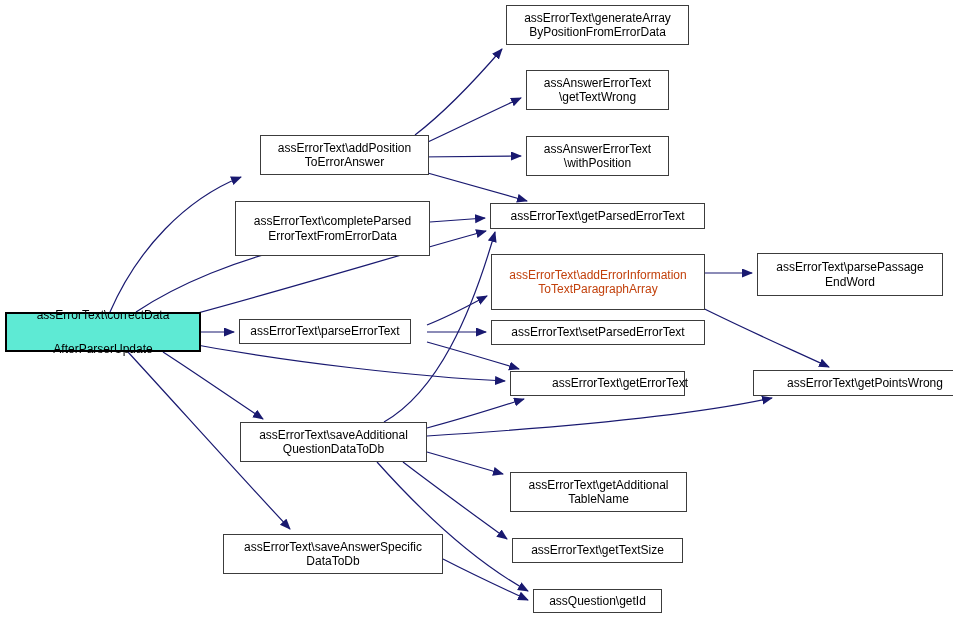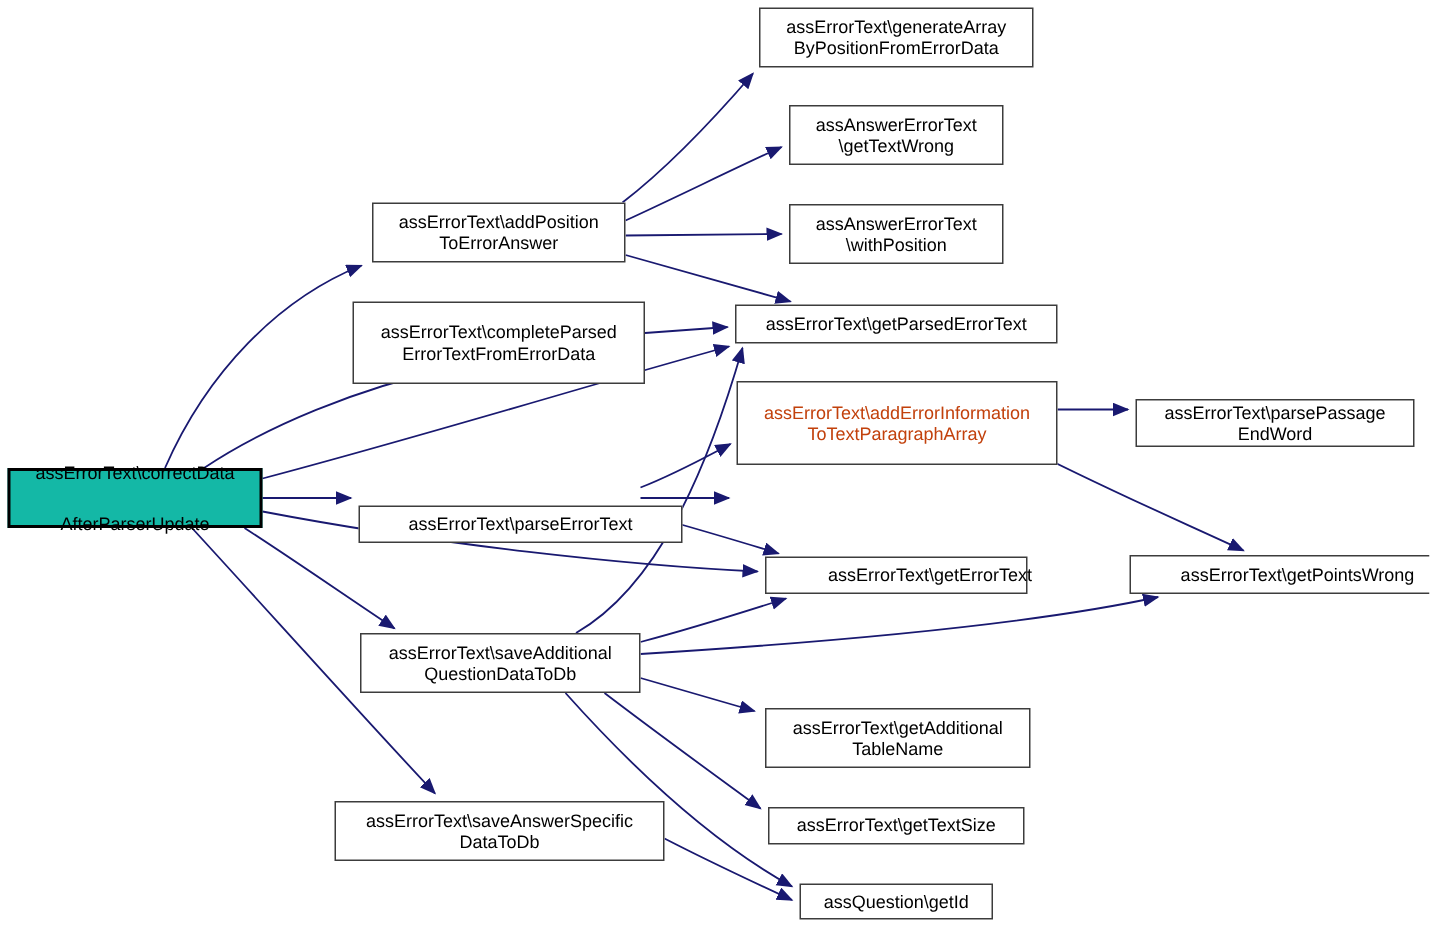--- a/index.html
+++ b/index.html
@@ -58,33 +58,33 @@
         <path d="M384,422 C438,391 471,315 495,232" fill="none" stroke="#191970" stroke-width="1.2" marker-end="url(#arrow)"></path>
         <path d="M427,428 C461,419 496,408 524,399" fill="none" stroke="#191970" stroke-width="1.2" marker-end="url(#arrow)"></path>
         <path d="M427,436 C555,428 690,416 772,398" fill="none" stroke="#191970" stroke-width="1.2" marker-end="url(#arrow)"></path>
         <path d="M427,452 C452,459 478,467 503,474" fill="none" stroke="#191970" stroke-width="1.2" marker-end="url(#arrow)"></path>
         <path d="M403,462 C441,491 477,517 507,539" fill="none" stroke="#191970" stroke-width="1.2" marker-end="url(#arrow)"></path>
         <path d="M377,462 C428,519 479,564 528,591" fill="none" stroke="#191970" stroke-width="1.2" marker-end="url(#arrow)"></path>
         <path d="M443,559 C476,576 502,588 528,600" fill="none" stroke="#191970" stroke-width="1.2" marker-end="url(#arrow)"></path>
       </g>
   </svg>
 
-<div class="node" style="left: 5px; top: 312px; width: 170px; height: 40px; background: #14b8a6; border: 2px solid rgb(0, 0, 0); color: rgb(0, 0, 0); gap: 20px;">
+<div class="node" style="left: 5px; top: 312px; width: 196px; height: 40px; background: #5eead4; border: 2px solid rgb(0, 0, 0); color: rgb(0, 0, 0); gap: 20px;">
       <span>assErrorText\correctData</span>
       <span>AfterParserUpdate</span>
     </div>
-    <div class="node" style="left: 248px; top: 135px; width: 169px; height: 40px; background: rgb(255, 255, 255); border: 1px solid rgb(60, 60, 60); color: rgb(0, 0, 0);">
+    <div class="node" style="left: 260px; top: 135px; width: 169px; height: 40px; background: rgb(255, 255, 255); border: 1px solid rgb(60, 60, 60); color: rgb(0, 0, 0);">
       <span>assErrorText\addPosition</span>
       <span>ToErrorAnswer</span>
     </div>
     <div class="node" style="left: 235px; top: 201px; width: 195px; height: 55px; background: rgb(255, 255, 255); border: 1px solid rgb(60, 60, 60); color: rgb(0, 0, 0);">
       <span>assErrorText\completeParsed</span>
       <span>ErrorTextFromErrorData</span>
     </div>
-    <div class="node" style="left: 239px; top: 337px; width: 216px; height: 25px; background: rgb(255, 255, 255); border: 1px solid rgb(60, 60, 60); color: rgb(0, 0, 0);">
+    <div class="node" style="left: 239px; top: 319px; width: 172px; height: 25px; background: rgb(255, 255, 255); border: 1px solid rgb(60, 60, 60); color: rgb(0, 0, 0);">
       <span>assErrorText\parseErrorText</span>
     </div>
     <div class="node" style="left: 240px; top: 422px; width: 187px; height: 40px; background: rgb(255, 255, 255); border: 1px solid rgb(60, 60, 60); color: rgb(0, 0, 0);">
       <span>assErrorText\saveAdditional</span>
       <span>QuestionDataToDb</span>
     </div>
     <div class="node" style="left: 223px; top: 534px; width: 220px; height: 40px; background: rgb(255, 255, 255); border: 1px solid rgb(60, 60, 60); color: rgb(0, 0, 0);">
       <span>assErrorText\saveAnswerSpecific</span>
       <span>DataToDb</span>
     </div>
@@ -100,33 +100,36 @@
       <span>assAnswerErrorText</span>
       <span>\withPosition</span>
     </div>
     <div class="node" style="left: 490px; top: 203px; width: 215px; height: 26px; background: rgb(255, 255, 255); border: 1px solid rgb(60, 60, 60); color: rgb(0, 0, 0);">
       <span>assErrorText\getParsedErrorText</span>
     </div>
     <div class="node" style="left: 491px; top: 254px; width: 214px; height: 56px; background: rgb(255, 255, 255); border: 1px solid rgb(60, 60, 60); color: #c2410c;">
       <span>assErrorText\addErrorInformation</span>
       <span>ToTextParagraphArray</span>
     </div>
+    <div class="node" style="left: 491px; top: 320px; width: 214px; height: 25px; background: rgb(255, 255, 255); border: 1px solid rgb(60, 60, 60); color: rgb(0, 0, 0);">
+      <span>assErrorText\setParsedErrorText</span>
+    </div>
     <div class="node" style="left: 510px; top: 371px; width: 175px; height: 25px; background: rgb(255, 255, 255); border: 1px solid rgb(60, 60, 60); color: rgb(0, 0, 0); padding-left: 45px;">
       <span>assErrorText\getErrorText</span>
     </div>
     <div class="node" style="left: 512px; top: 538px; width: 171px; height: 25px; background: rgb(255, 255, 255); border: 1px solid rgb(60, 60, 60); color: rgb(0, 0, 0);">
       <span>assErrorText\getTextSize</span>
     </div>
     <div class="node" style="left: 510px; top: 472px; width: 177px; height: 40px; background: rgb(255, 255, 255); border: 1px solid rgb(60, 60, 60); color: rgb(0, 0, 0);">
       <span>assErrorText\getAdditional</span>
       <span>TableName</span>
     </div>
     <div class="node" style="left: 533px; top: 589px; width: 129px; height: 24px; background: rgb(255, 255, 255); border: 1px solid rgb(60, 60, 60); color: rgb(0, 0, 0);">
       <span>assQuestion\getId</span>
     </div>
-    <div class="node" style="left: 757px; top: 266px; width: 186px; height: 32px; background: rgb(255, 255, 255); border: 1px solid rgb(60, 60, 60); color: rgb(0, 0, 0);">
+    <div class="node" style="left: 757px; top: 253px; width: 186px; height: 43px; background: rgb(255, 255, 255); border: 1px solid rgb(60, 60, 60); color: rgb(0, 0, 0);">
       <span>assErrorText\parsePassage</span>
       <span>EndWord</span>
     </div>
     <div class="node" style="left: 753px; top: 370px; width: 224px; height: 26px; background: rgb(255, 255, 255); border: 1px solid rgb(60, 60, 60); color: rgb(0, 0, 0);">
       <span>assErrorText\getPointsWrong</span>
     </div>
   </div>
 
 </body></html>

